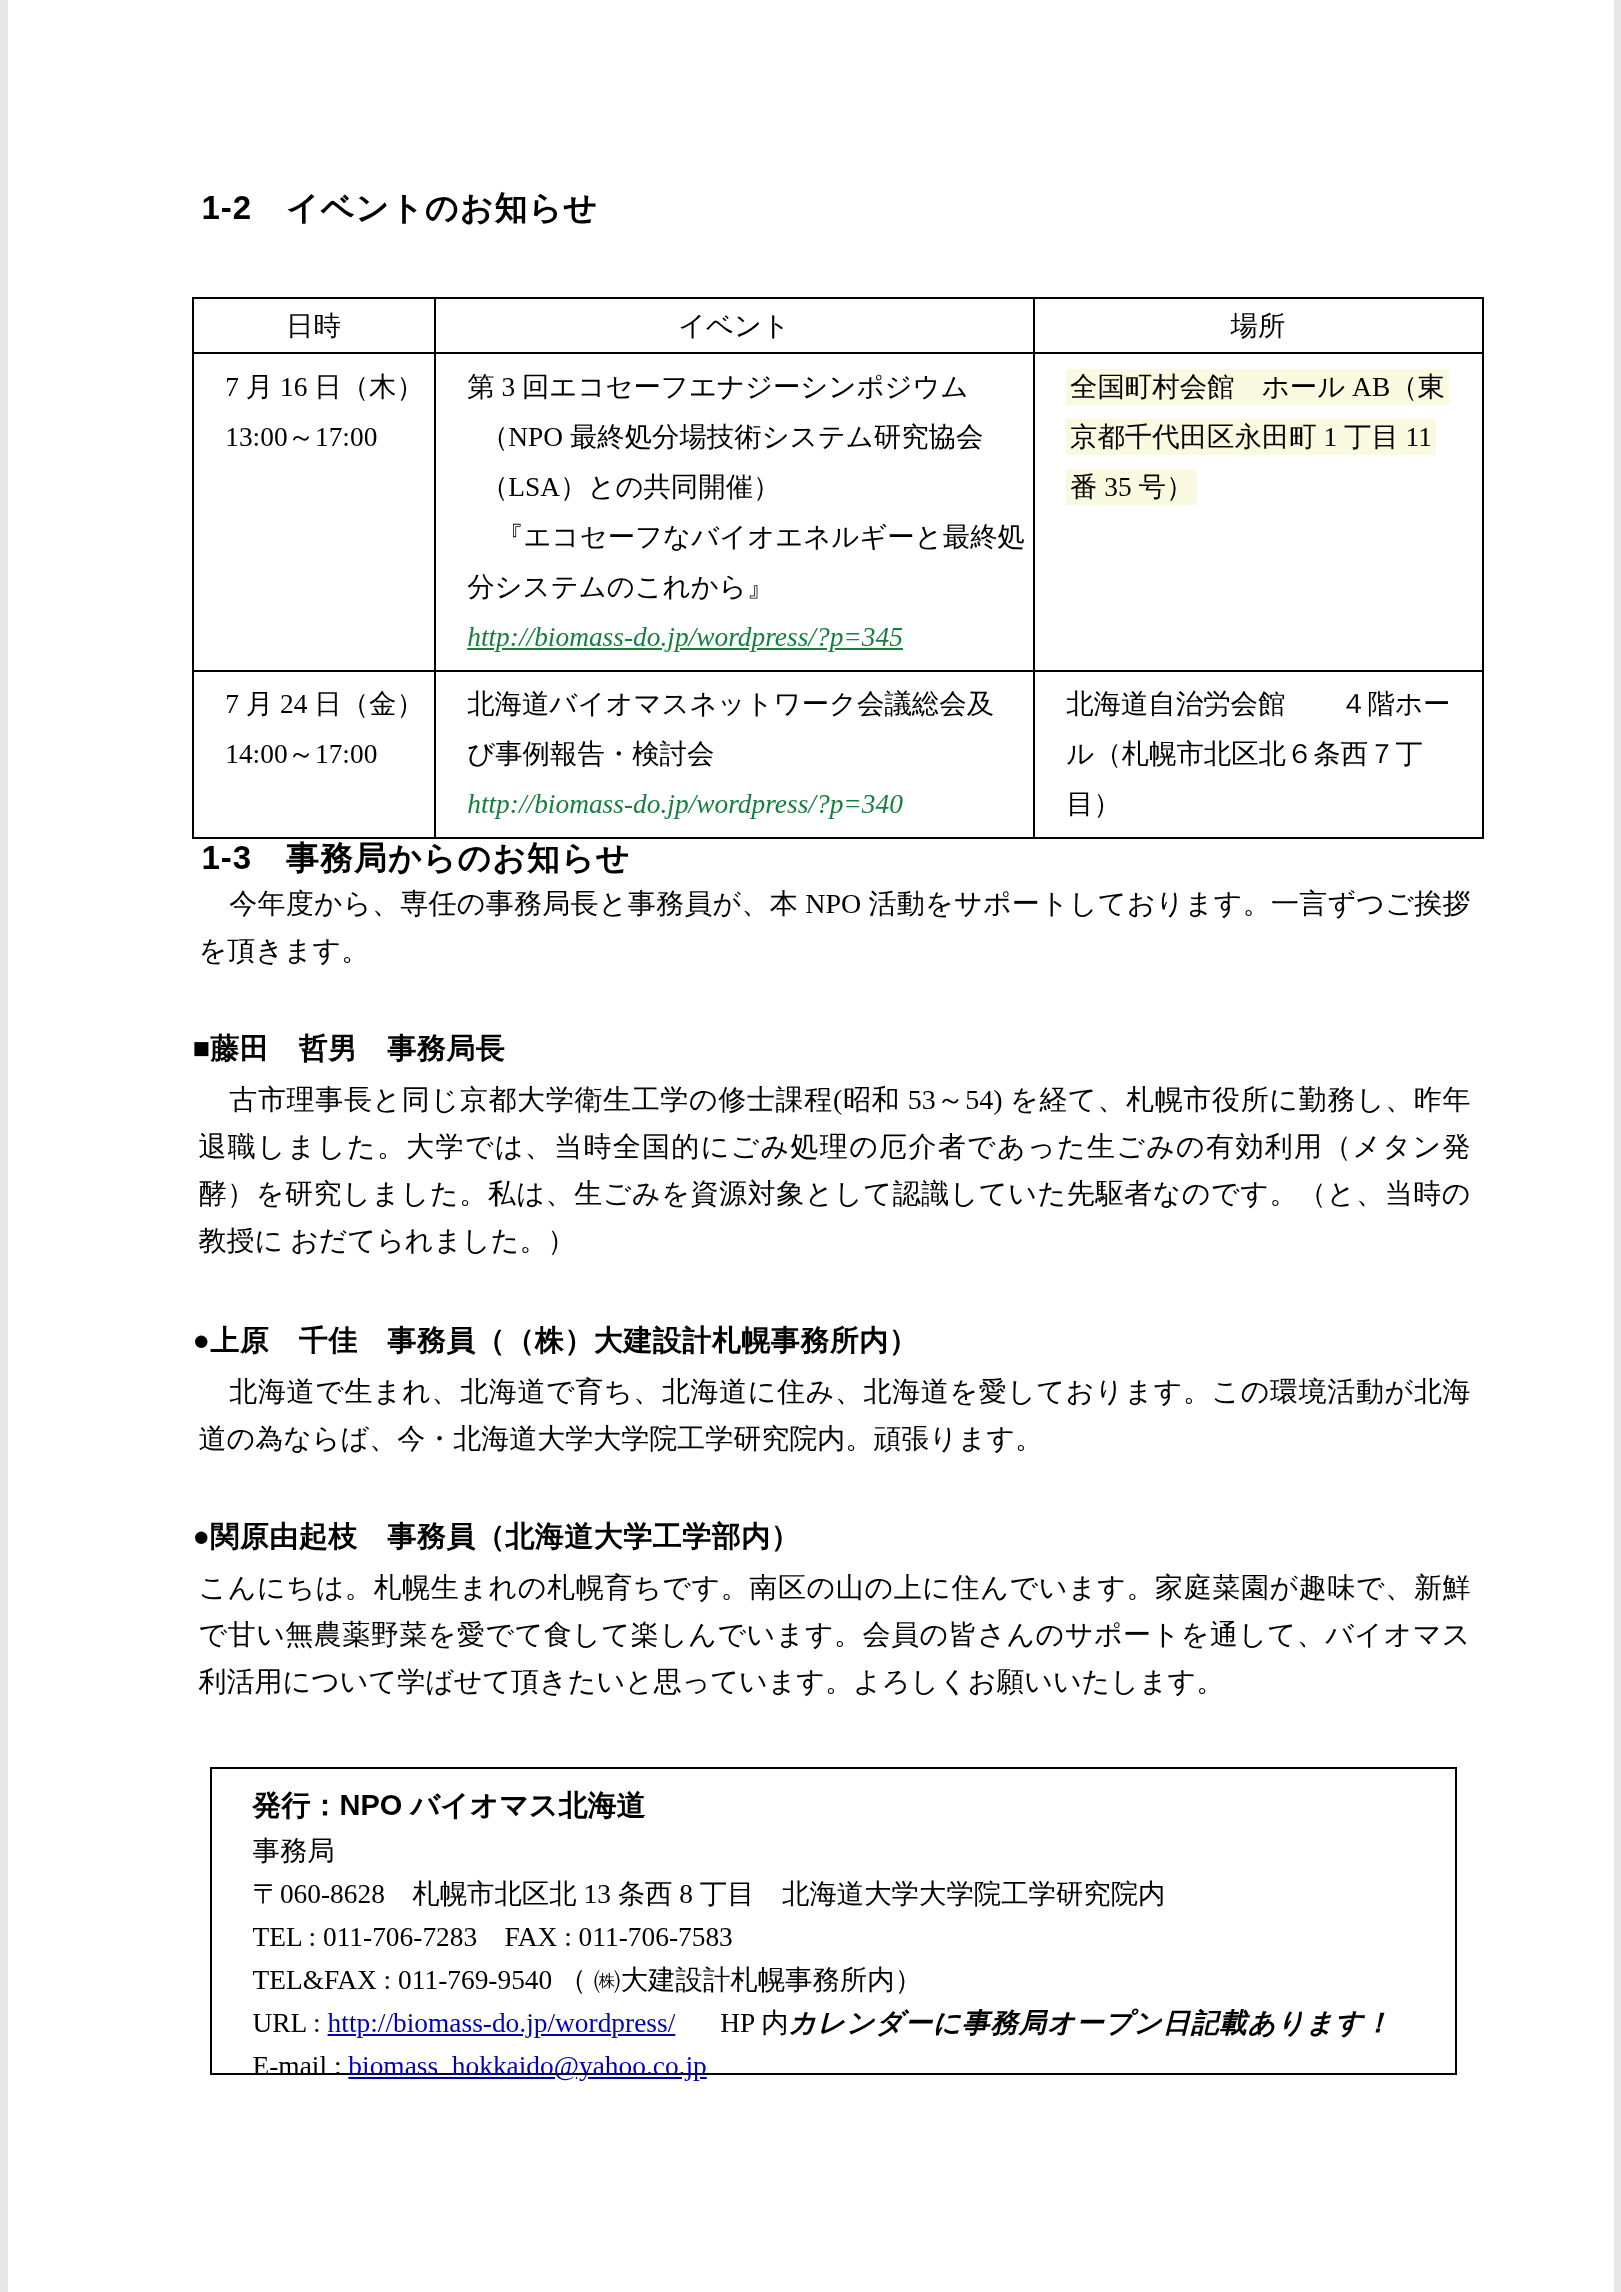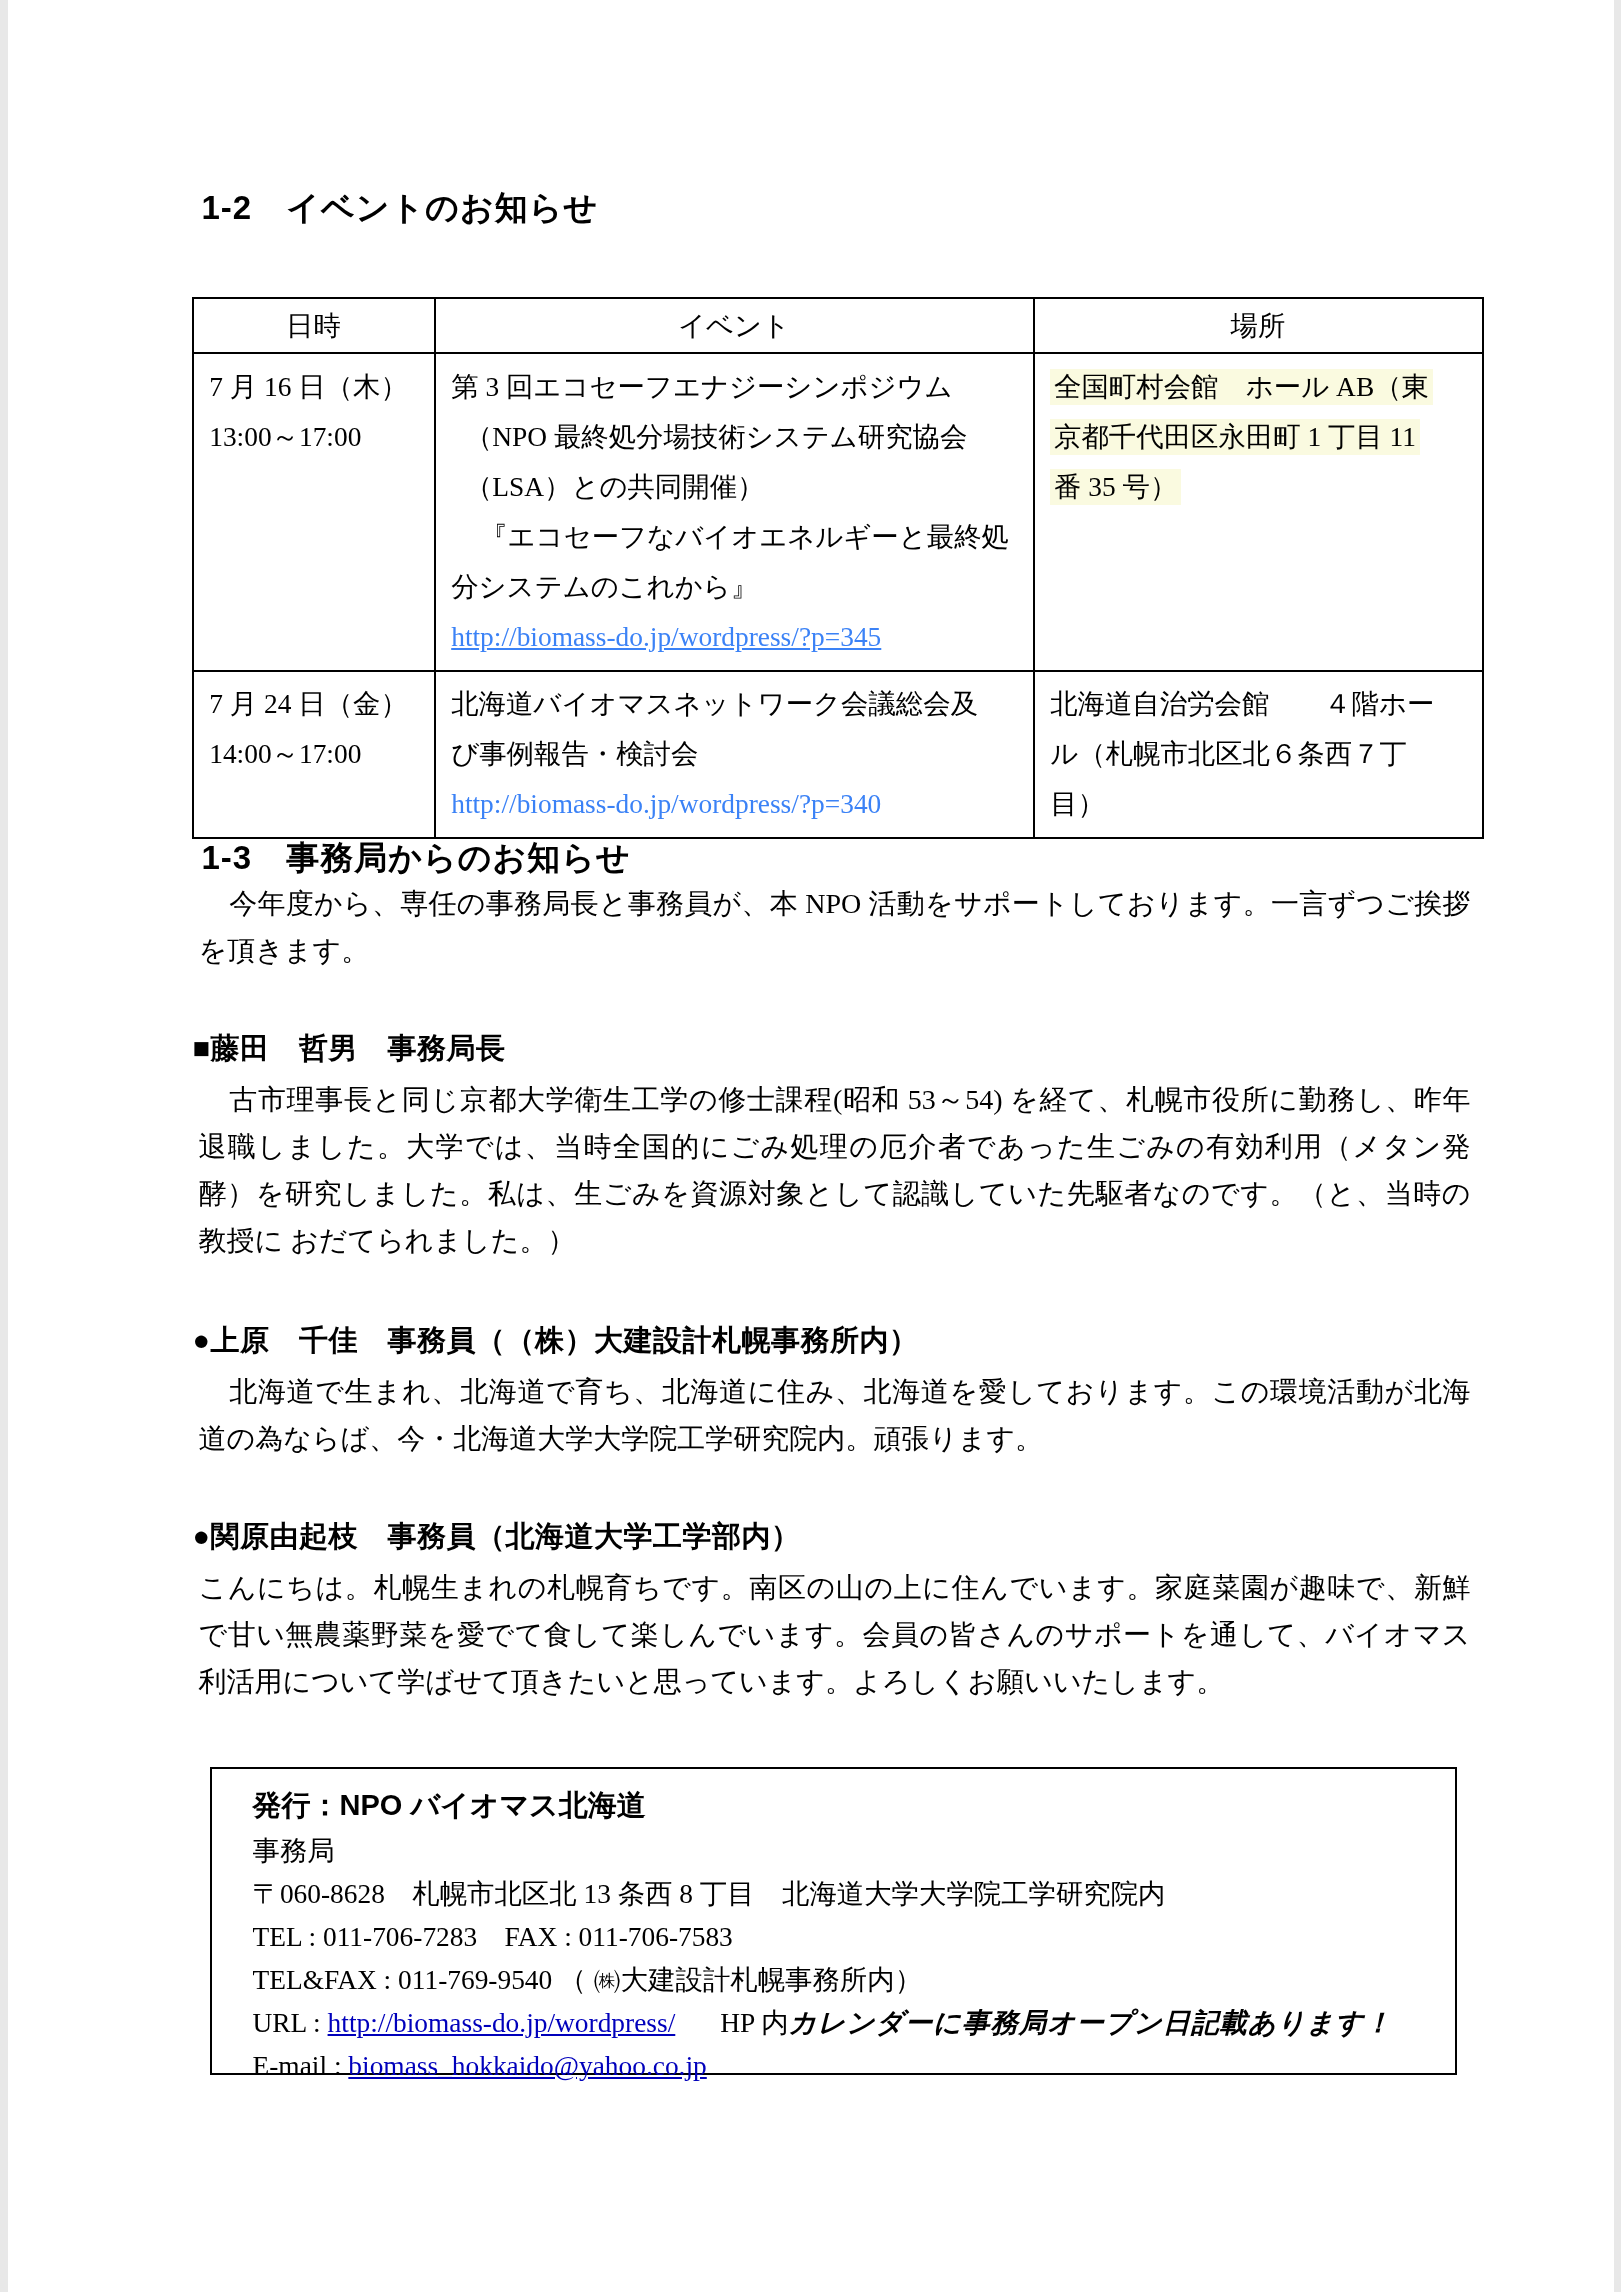--- a/index.html
+++ b/index.html
@@ -40,25 +40,25 @@
     font-size:27.4px;
   }
   .events-table td {
     border:2px solid #000;
     vertical-align:top;
     padding:7.8px 11.8px 7.8px 15.7px;
     line-height:50px;
   }
   .row-tall td { height:289px; }
   .row-short td { height:145px; }
-  .cl { white-space:nowrap; }
+  .cl { white-space:nowrap;margin-left:16px; }
   .ind-1 { padding-left:13.7px; }
   .ind-2 { padding-left:29px; }
   .hl { background:#fafae0; padding:2.9px 3.9px;text-align:center; }
-  a.cell-link { color:#3b82f6; text-decoration:none; cursor:pointer; }
+  a.cell-link { color:#15803d; text-decoration:none; cursor:pointer;font-style:italic; }
   a.cell-link.u { text-decoration:underline; }
   
   .para {
     position:absolute; left:191px; width:1272px;
     font-size:28px; line-height:47px;
     text-align:justify;
   }
   .indent1 { text-indent:1.1em; }
   
   .footer-box {

